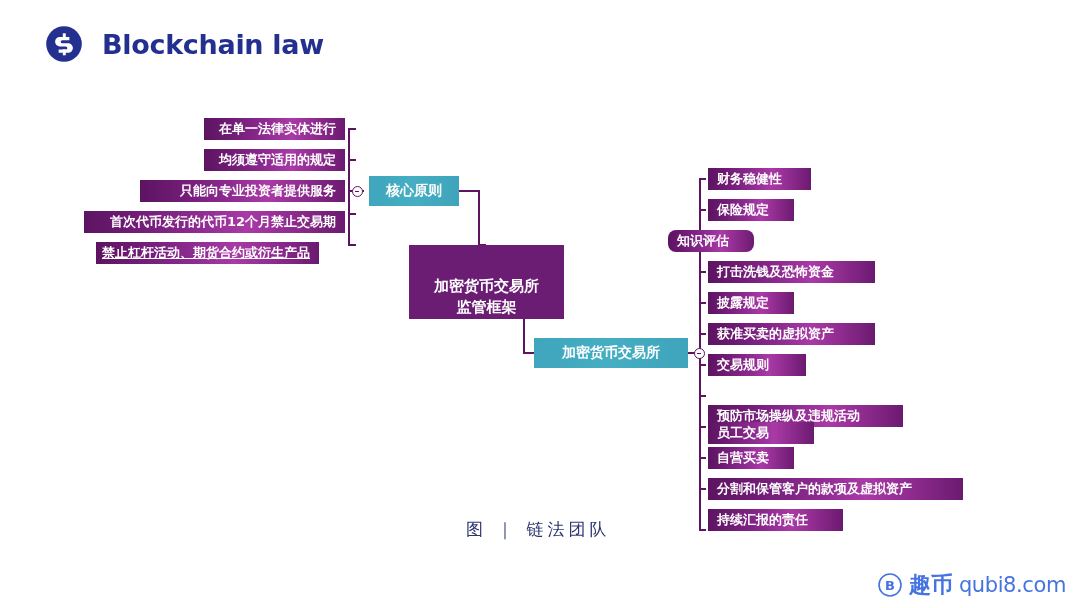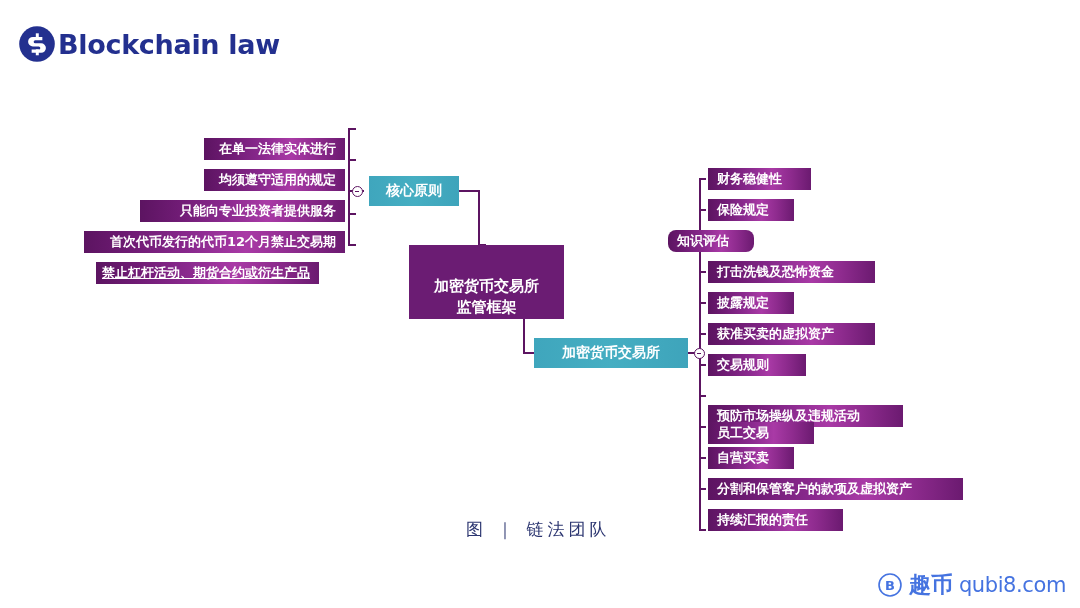--- a/index.html
+++ b/index.html
@@ -14,25 +14,25 @@
     position: relative;
     width: 1080px;
     height: 608px;
     background: #ffffff;
     overflow: hidden;
   }
 
   
   .brand {
     position: absolute;
-    left: 18px;
+    left: 45px;
     top: 25px;
     display: flex;
     align-items: center;
-    gap: 2px;
+    gap: 19px;
   }
   .brand-mark {
     width: 38px;
     height: 38px;
     flex: 0 0 38px;
   }
   .brand-title {
     font-size: 27px;
     font-weight: bold;
     color: #23308f;
@@ -70,21 +70,20 @@
     background: linear-gradient(90deg,
                 #5c1461 0%,
                 #6f1b74 18%,
                 #8b2a8f 42%,
                 #a93aa6 62%,
                 #8e2b8e 80%,
                 #6b1a70 100%);
   }
   .leaf.left {
     justify-content: flex-end;
-    margin-top: 20px;
   }
 
   .teal {
     height: 30px;
     padding: 0 12px;
     font-size: 14px;
     background: linear-gradient(90deg, #3fa6bd 0%, #45aec2 50%, #3ea4bb 100%);
     color: #ffffff;
   }
 

